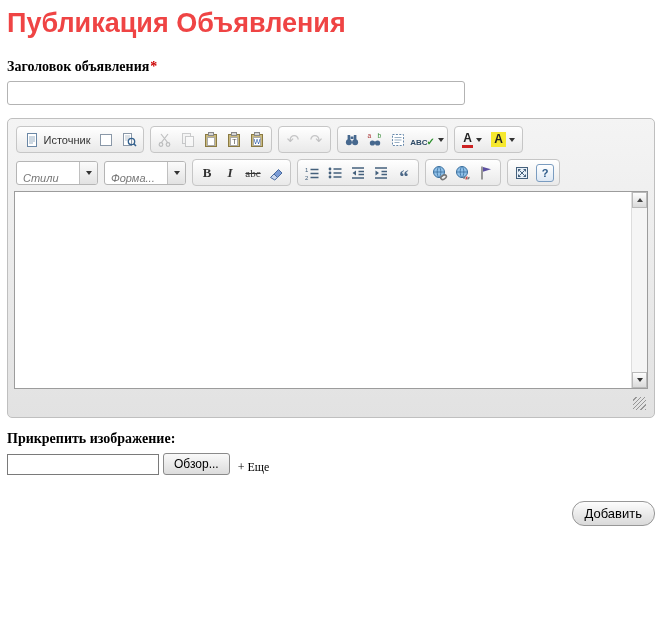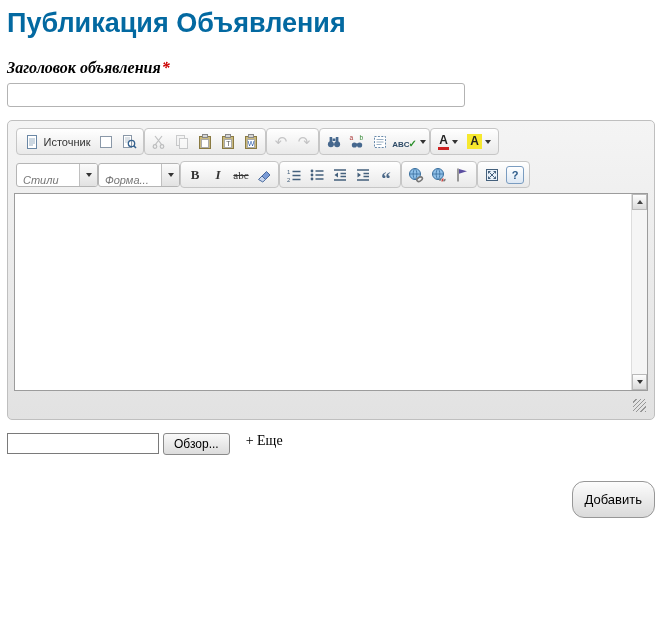--- a/index.html
+++ b/index.html
@@ -9,30 +9,29 @@
     font-family: "Liberation Serif", serif;
     color: #000;
     overflow: hidden;
   }
   .page { padding: 6px 7px 0 7px; }
 
   .page-title {
     font-family: "Liberation Sans", sans-serif;
     font-size: 27px;
     font-weight: bold;
-    color: #0369a1;
+    color: #ef4444;
     margin: 2px 0 20px 0;
   }
 
   .field-label {
-    font-size: 16px;
+    font-size: 14px;
     font-weight: bold;
     margin-bottom: 6px;
     display: block;
-    font-style: italic;
   }
   .req { color: #cc0000; margin-left: 1px; }
 
   .text-input {
     width: 458px; height: 24px;
     border: 1px solid #b3b3b3; border-radius: 3px;
     padding: 2px 6px;
     font: 13px "Liberation Serif", serif;
     display: block;
   }
@@ -60,21 +59,21 @@
   
   .editor {
     width: 648px;
     background: linear-gradient(#f4f4f4, #e2e2e2);
     border: 1px solid #bfbfbf;
     border-radius: 5px;
     padding: 4px 6px 4px 6px;
     font-family: "Liberation Sans", sans-serif;
     margin-top: 2px;
   }
-  .toolbar { display: flex; align-items: center; padding: 3px 2px; }
+  .toolbar { display: flex; align-items: center; gap: 6px; padding: 3px 2px; }
   .tgroup {
     display: flex; align-items: center; gap: 1px;
     border: 1px solid #c6c6c6; border-radius: 4px;
     background: linear-gradient(#ffffff, #e9e9e9);
     padding: 1px 3px; height: 27px;
   }
   .tbtn {
     display: flex; align-items: center; justify-content: center;
     min-width: 22px; height: 22px; border-radius: 2px; cursor: pointer;
   }
@@ -138,37 +137,37 @@
   }
   .scroll-btn.down { position: absolute; bottom: 0; }
   .editor-bottom { height: 24px; position: relative; }
   .resize-handle {
     position: absolute; right: 2px; bottom: 3px; width: 13px; height: 13px;
     background: repeating-linear-gradient(135deg, transparent 0 2px, #969696 2px 3px);
     cursor: nwse-resize;
   }
 
   .attach-block { margin-top: 13px; }
-  .file-row { display: flex; align-items: flex-start; margin-top: 2px; }
+  .file-row { display: flex; align-items: flex-end; margin-top: 2px; }
   .file-input {
     width: 152px; height: 21px;
     border: 1px solid #7a7a7a; padding: 1px 4px;
     font: 12px "Liberation Sans", sans-serif;
   }
   .browse-btn {
     margin-left: 4px; height: 22px; padding: 1px 10px;
     font: 12px "Liberation Sans", sans-serif;
     background: linear-gradient(#f9f9f9, #dcdcdc);
     border: 1px solid #8a8a8a; border-radius: 3px; cursor: pointer;
   }
-  .more-link { margin-left: 16px; font-size: 14px; cursor: pointer; }
+  .more-link { margin-left: 8px; font-size: 12px; cursor: pointer; }
 
   .submit-row { margin-top: 26px; width: 648px; display: flex; justify-content: flex-end; }
   .submit-btn {
-    height: 37px; padding: 2px 12px;
+    height: 25px; padding: 2px 12px;
     font: 13px "Liberation Sans", sans-serif;
     background: linear-gradient(#fcfcfc, #dadada);
     border: 1px solid #979797; border-radius: 12px; cursor: pointer;
   }
 </style>
 </head>
 <body>
 
 <div class="page">
 
@@ -455,20 +454,21 @@
           </div>
       </div>
     </div>
 
     <div class="editor-bottom">
       <div class="resize-handle"></div>
     </div>
   </div>
 
   <div class="attach-block">
+    <label class="field-label">Прикрепить изображение:</label>
     <div class="file-row">
       <input type="text" class="file-input" value="" style="">
       <button class="browse-btn">Обзор...</button>
       <span class="more-link">+ Еще</span>
     </div>
   </div>
 
   <div class="submit-row">
     <button class="submit-btn">Добавить</button>
   </div>

